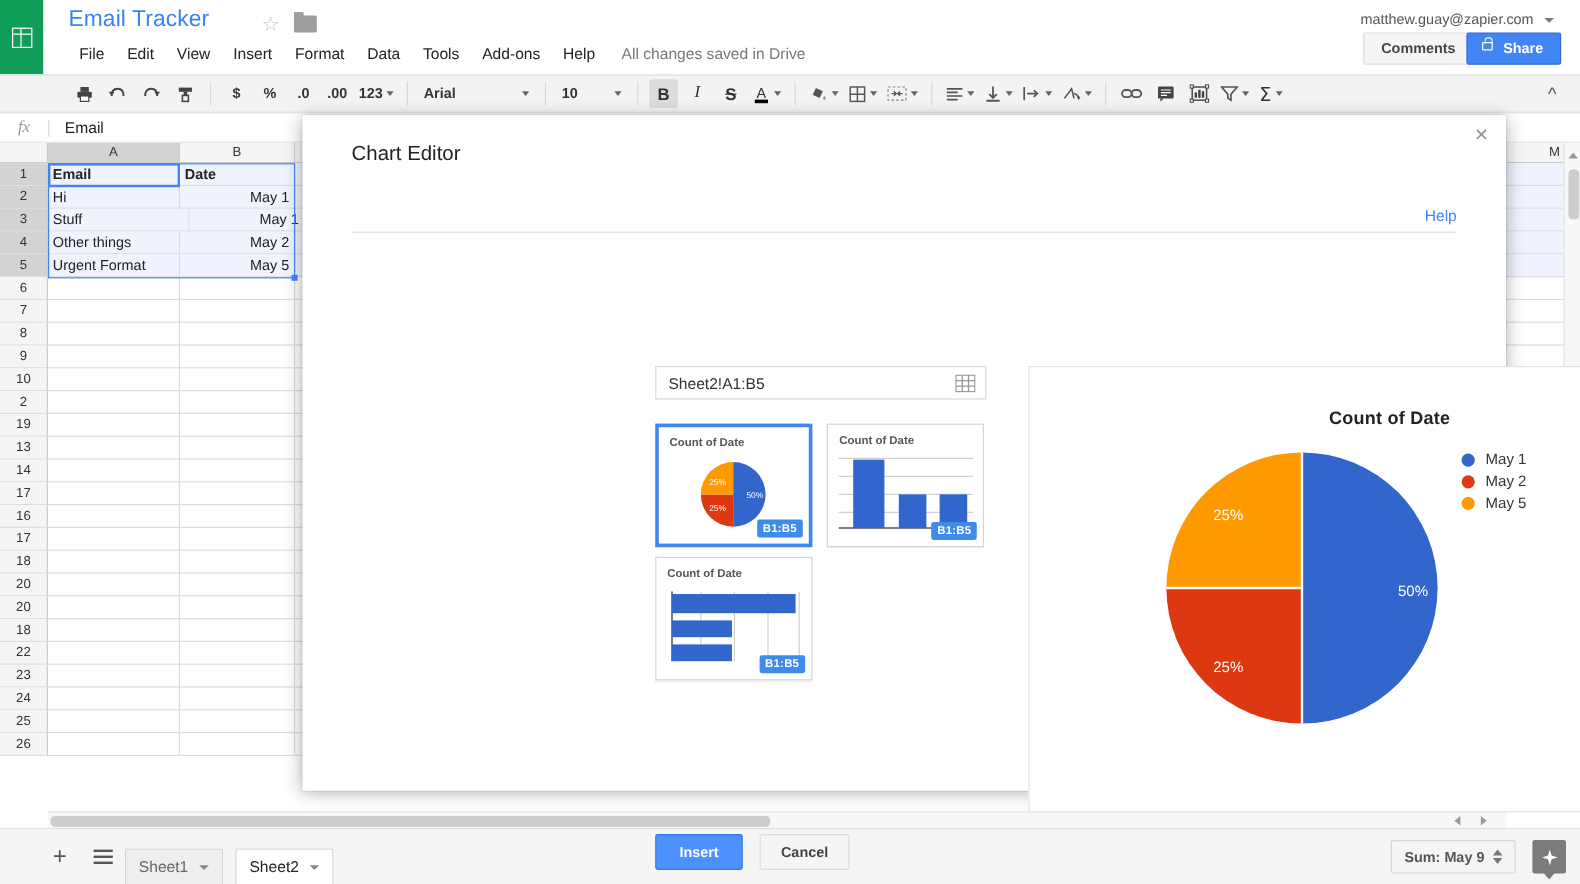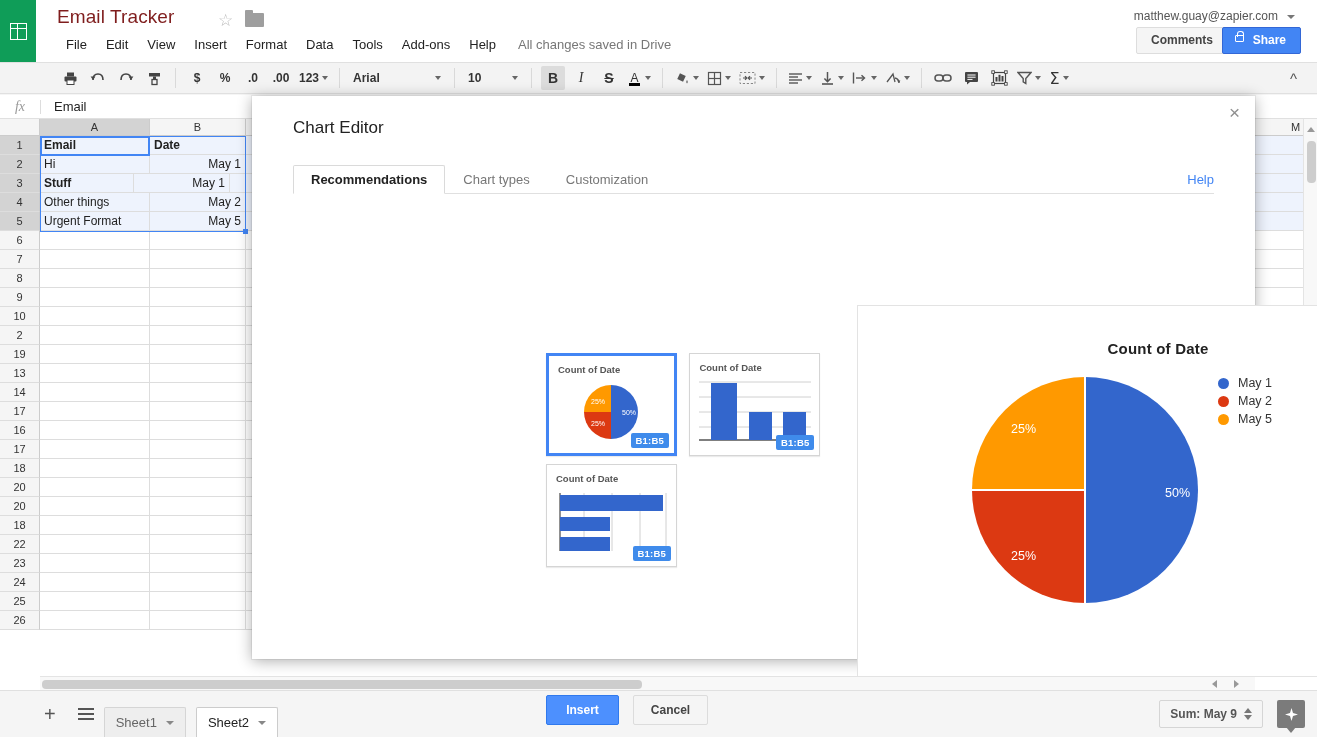--- a/index.html
+++ b/index.html
@@ -18,21 +18,21 @@
   .logo-box {
     position:absolute; left:0; top:0; width:36px; height:62px;
     background:#0f9d58; display:flex; align-items:center; justify-content:center;
   }
   .logo-glyph { width:17px; height:17px; border:1.6px solid #fff; position:relative; }
   .logo-glyph:before { content:""; position:absolute; left:0; right:0; top:4px; height:1.6px; background:#fff; }
   .logo-glyph:after { content:""; position:absolute; top:0; bottom:0; left:6px; width:1.6px; background:#fff; }
 
   .doc-title {
     position:absolute; left:57px; top:6px;
-    font-size:19px; color:#7f1d1d; font-weight:400; letter-spacing:0.1px;
+    font-size:19px; color:#3b82f6; font-weight:400; letter-spacing:0.1px;
   }
   .star-icon { position:absolute; left:218px; top:12px; width:17px; height:17px; color:#bdbdbd; font-size:17px; line-height:17px; cursor:pointer;}
   .folder-icon {
     position:absolute; left:245px; top:13px; width:19px; height:14px;
     background:#9e9e9e; border-radius:1px 1px 1px 1px; cursor:pointer;
   }
   .folder-icon:before{ content:""; position:absolute; left:0; top:-3px; width:8px; height:4px; background:#9e9e9e; border-radius:1px 1px 0 0;}
 
   .menubar { position:absolute; left:57px; top:34px; display:flex; align-items:center; }
   .menu-item {
@@ -470,21 +470,21 @@
           <div class="cell filled" style="width: 100px;"></div>
           <div class="cell filled" style="width: 100px;"></div>
           <div class="cell filled" style="width: 100px;"></div>
           <div class="cell filled" style="width: 100px;"></div>
           <div class="cell filled" style="width: 100px;"></div>
           <div class="cell filled" style="width: 100px;"></div>
           <div class="cell filled" style="width: 100px;"></div>
         </div>
         <div class="gridrow">
           <div class="rowhdr sel">3</div>
-          <div class="cell filled" style="width: 94px; font-weight: bold;">Stuff</div>
+          <div class="cell filled" style="width: 118px;">Stuff</div>
           <div class="cell filled right" style="width: 96px;">May 1</div>
           <div class="cell filled" style="width: 100px;"></div>
           <div class="cell filled" style="width: 100px;"></div>
           <div class="cell filled" style="width: 100px;"></div>
           <div class="cell filled" style="width: 100px;"></div>
           <div class="cell filled" style="width: 100px;"></div>
           <div class="cell filled" style="width: 100px;"></div>
           <div class="cell filled" style="width: 100px;"></div>
           <div class="cell filled" style="width: 100px;"></div>
           <div class="cell filled" style="width: 100px;"></div>
@@ -911,27 +911,34 @@
           <path d="M7.5 1 L9 6 L14 7.5 L9 9 L7.5 14 L6 9 L1 7.5 L6 6 Z" fill="#fff"></path>
         </svg>
     </div>
   </div>
 
   <div class="dlg-shadow">
     <div class="dlg-close">×</div>
     <div class="dlg-title">Chart Editor</div>
 
     <div class="dlg-tabline"></div>
-    <div class="dlg-tabs">
-      <div class="dlg-tab active">Recommendations</div>
-      <div class="dlg-tab">Chart types</div>
-      <div class="dlg-tab">Customization</div>
-    </div>
     <div class="dlg-help">Help</div>
 
+    <div class="range-box">
+      <span class="range-val">Sheet2!A1:B5</span>
+      <span class="grid-pick">
+        <svg width="17" height="15" viewBox="0 0 17 15">
+            <rect x="0.6" y="0.6" width="15.8" height="13.8" fill="none" stroke="#999" stroke-width="1.1"></rect>
+            <line x1="0.6" y1="5.2" x2="16.4" y2="5.2" stroke="#999" stroke-width="1.1"></line>
+            <line x1="0.6" y1="9.8" x2="16.4" y2="9.8" stroke="#999" stroke-width="1.1"></line>
+            <line x1="5.9" y1="0.6" x2="5.9" y2="14.4" stroke="#999" stroke-width="1.1"></line>
+            <line x1="11.1" y1="0.6" x2="11.1" y2="14.4" stroke="#999" stroke-width="1.1"></line>
+          </svg>
+      </span>
+    </div>
 
     <div class="thumbs">
       
       <div class="thumb sel" style="margin-right:8px;">
         <div class="thumb-title">Count of Date</div>
         <svg width="125" height="72" viewBox="0 0 125 72" style="position:absolute;left:0;top:22px;">
           <g transform="translate(62,34)">
             <path d="M0,0 L0,-27 A27,27 0 0 1 0,27 Z" fill="#3366cc"></path>
             <path d="M0,0 L0,27 A27,27 0 0 1 -27,0 Z" fill="#dc3912"></path>
             <path d="M0,0 L-27,0 A27,27 0 0 1 0,-27 Z" fill="#ff9900"></path>

